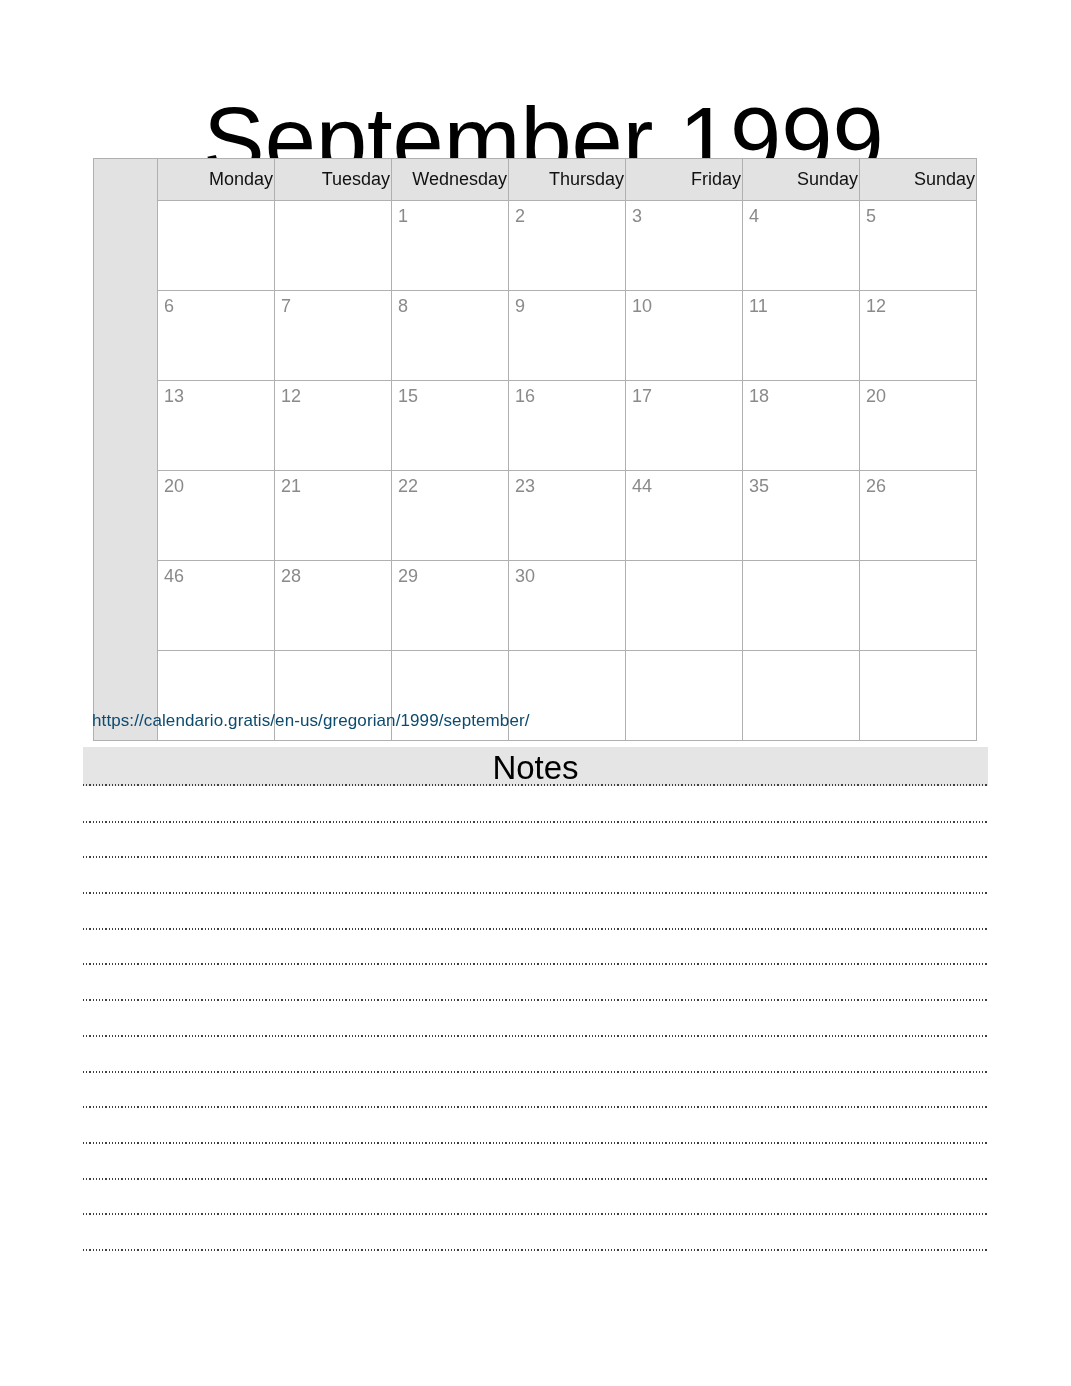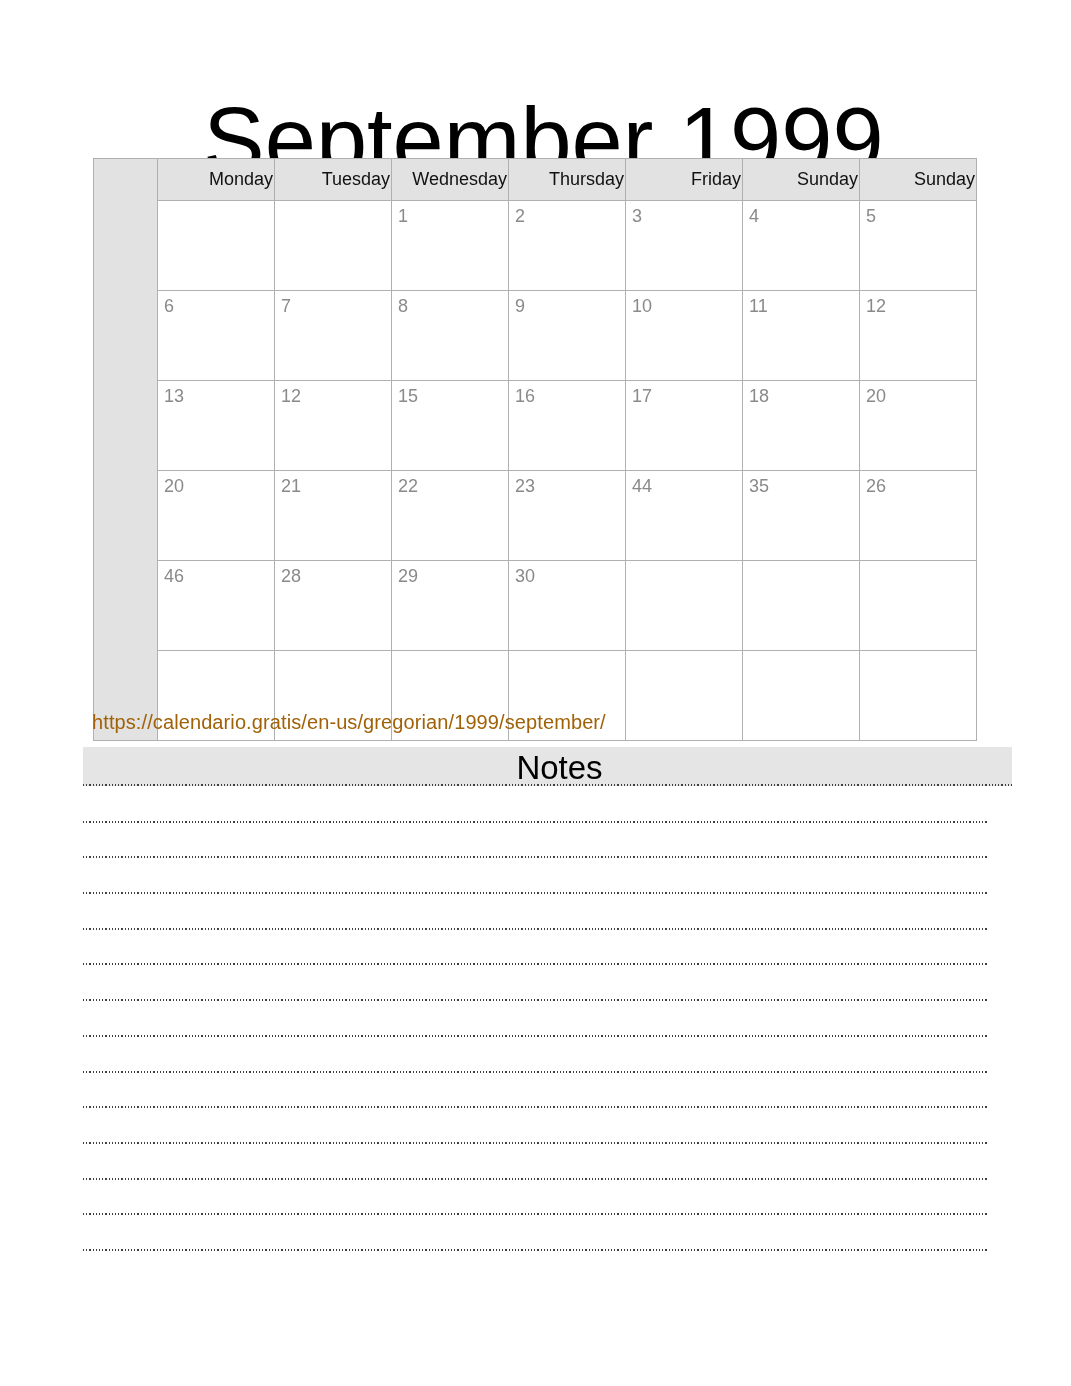--- a/index.html
+++ b/index.html
@@ -28,27 +28,27 @@
   table.cal th{
     background:var(--header-bg);font-weight:400;font-size:18px;height:39px;
     color:var(--weekday-text);text-align:right;vertical-align:middle;
   }
   table.cal td.corner{background:var(--header-bg);}
   table.cal td.day{
     height:84px;vertical-align:top;text-align:left;
     font-size:18px;color:var(--day-number);padding:5px 0 0 6px;background:#fff;
   }
   .source{
-    position:absolute;left:92px;top:711px;font-size:20px;color:#a16207;
+    position:absolute;left:92px;top:711px;font-size:17px;color:#0c4a6e;
     letter-spacing:0.1px;white-space:nowrap;
   }
   .notes-bar{
     position:absolute;left:83px;top:747px;width:905px;height:39px;
     background:var(--notes-bar-bg);text-align:center;
-    font-size:33px;line-height:41px;color:#000;padding-left:24px;
+    font-size:33px;line-height:41px;color:#000;
   }
   .notes-lines{position:absolute;left:83px;top:787px;width:905px;}
   .note-line{height:35.7px;position:relative;}
   .dotted{position:relative;}
   .dotted::after{
     content:"";position:absolute;left:0;right:0;bottom:0;height:2px;
     background:repeating-linear-gradient(90deg,var(--dot) 0 1.3px,transparent 1.3px 3.2px);
   }
 </style>
 </head>

